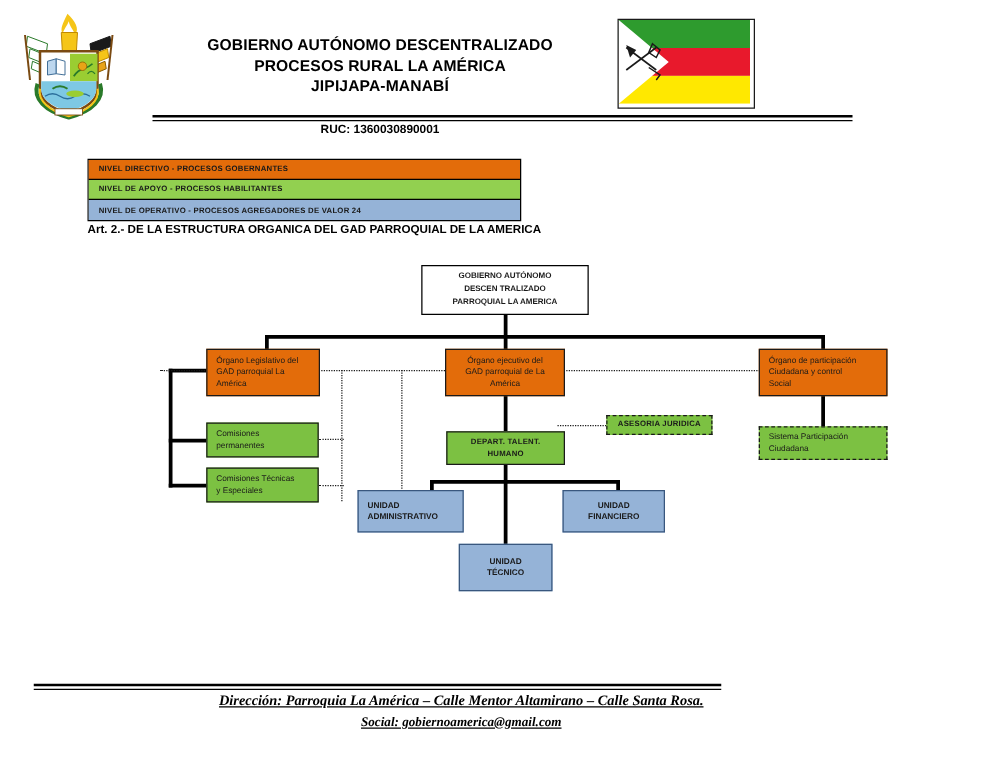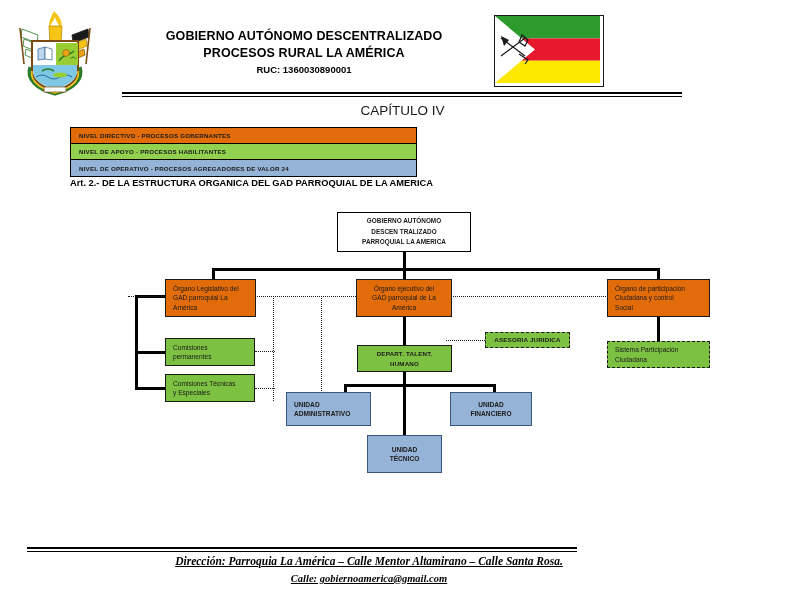--- a/index.html
+++ b/index.html
@@ -44,21 +44,21 @@
     font-size: 12.5px;
     font-weight: bold;
     letter-spacing: 0.1px;
     line-height: 16.5px;
     white-space: nowrap;
   }
   .header-titles .ruc {
     font-size: 9.5px;
     font-weight: bold;
     line-height: 15px;
-    margin-top: 1px;
+    margin-top: 18px;
   }
   .flagbox {
     position: absolute;
     left: 494px; top: 15px;
     width: 108px; height: 70px;
     border: 1.5px solid #1a1a1a;
     background: #fff;
     overflow: hidden;
   }
 
@@ -261,20 +261,21 @@
 
         <path d="M18 58 C14 70 24 80 43 85 C62 80 72 70 68 58" stroke="#2a7a2a" stroke-width="3.2" fill="none"></path>
         <path d="M20 62 C18 72 28 80 43 84 C58 80 68 72 66 62" stroke="#F5C518" stroke-width="1.6" fill="none"></path>
         <rect x="32" y="78" width="22" height="5" fill="#ffffff" stroke="#7a4a12" stroke-width="0.7"></rect>
       </svg>
     </div>
 
     <div class="header-titles">
       <div class="ln">GOBIERNO AUTÓNOMO DESCENTRALIZADO</div>
       <div class="ln">PROCESOS RURAL LA AMÉRICA</div>
+      <div class="ln">JIPIJAPA-MANABÍ</div>
       <div class="ruc">RUC: 1360030890001</div>
     </div>
 
     <div class="flagbox">
       <svg viewBox="0 0 105 67" width="105" height="67">
         <rect x="0" y="0" width="105" height="22.4" fill="#2E9B2E"></rect>
         <rect x="0" y="22.4" width="105" height="22.3" fill="#E8192C"></rect>
         <rect x="0" y="44.7" width="105" height="22.3" fill="#FFE800"></rect>
         <path d="M0 0 L40 33.5 L0 67 Z" fill="#ffffff"></path>
         <path d="M6 22 L30 40" stroke="#1a1a1a" stroke-width="1.3"></path>
@@ -284,21 +285,20 @@
         <path d="M24 38 L33 44 L30 48" fill="none" stroke="#1a1a1a" stroke-width="1.2"></path>
       </svg>
     </div>
   </div>
 
   <div class="rule-top">
     <div class="thick"></div>
     <div class="thin"></div>
   </div>
 
-  <div class="capitulo">CAPÍTULO IV</div>
 
   <div class="legend">
     <div class="legend-bar" style="background:#E36C0A;">
       <span>NIVEL DIRECTIVO - PROCESOS GOBERNANTES</span>
     </div>
     <div class="legend-bar" style="background:#92D050;">
       <span>NIVEL DE APOYO - PROCESOS HABILITANTES</span>
     </div>
     <div class="legend-bar" style="background:#95B3D7;">
       <span>NIVEL DE OPERATIVO - PROCESOS AGREGADORES DE VALOR 24</span>
@@ -401,16 +401,16 @@
     </div>
   </div>
 
   <div class="rule-bot">
     <div class="thick"></div>
     <div class="thin"></div>
   </div>
 
   <div class="footer">
     <span class="fl">Dirección: Parroquia La América – Calle Mentor Altamirano – Calle Santa Rosa.</span>
-    <span class="fl fl2">Calle: gobiernoamerica@gmail.com</span>
+    <span class="fl fl2">Social: gobiernoamerica@gmail.com</span>
   </div>
 
 </div>
 
 </body></html>

